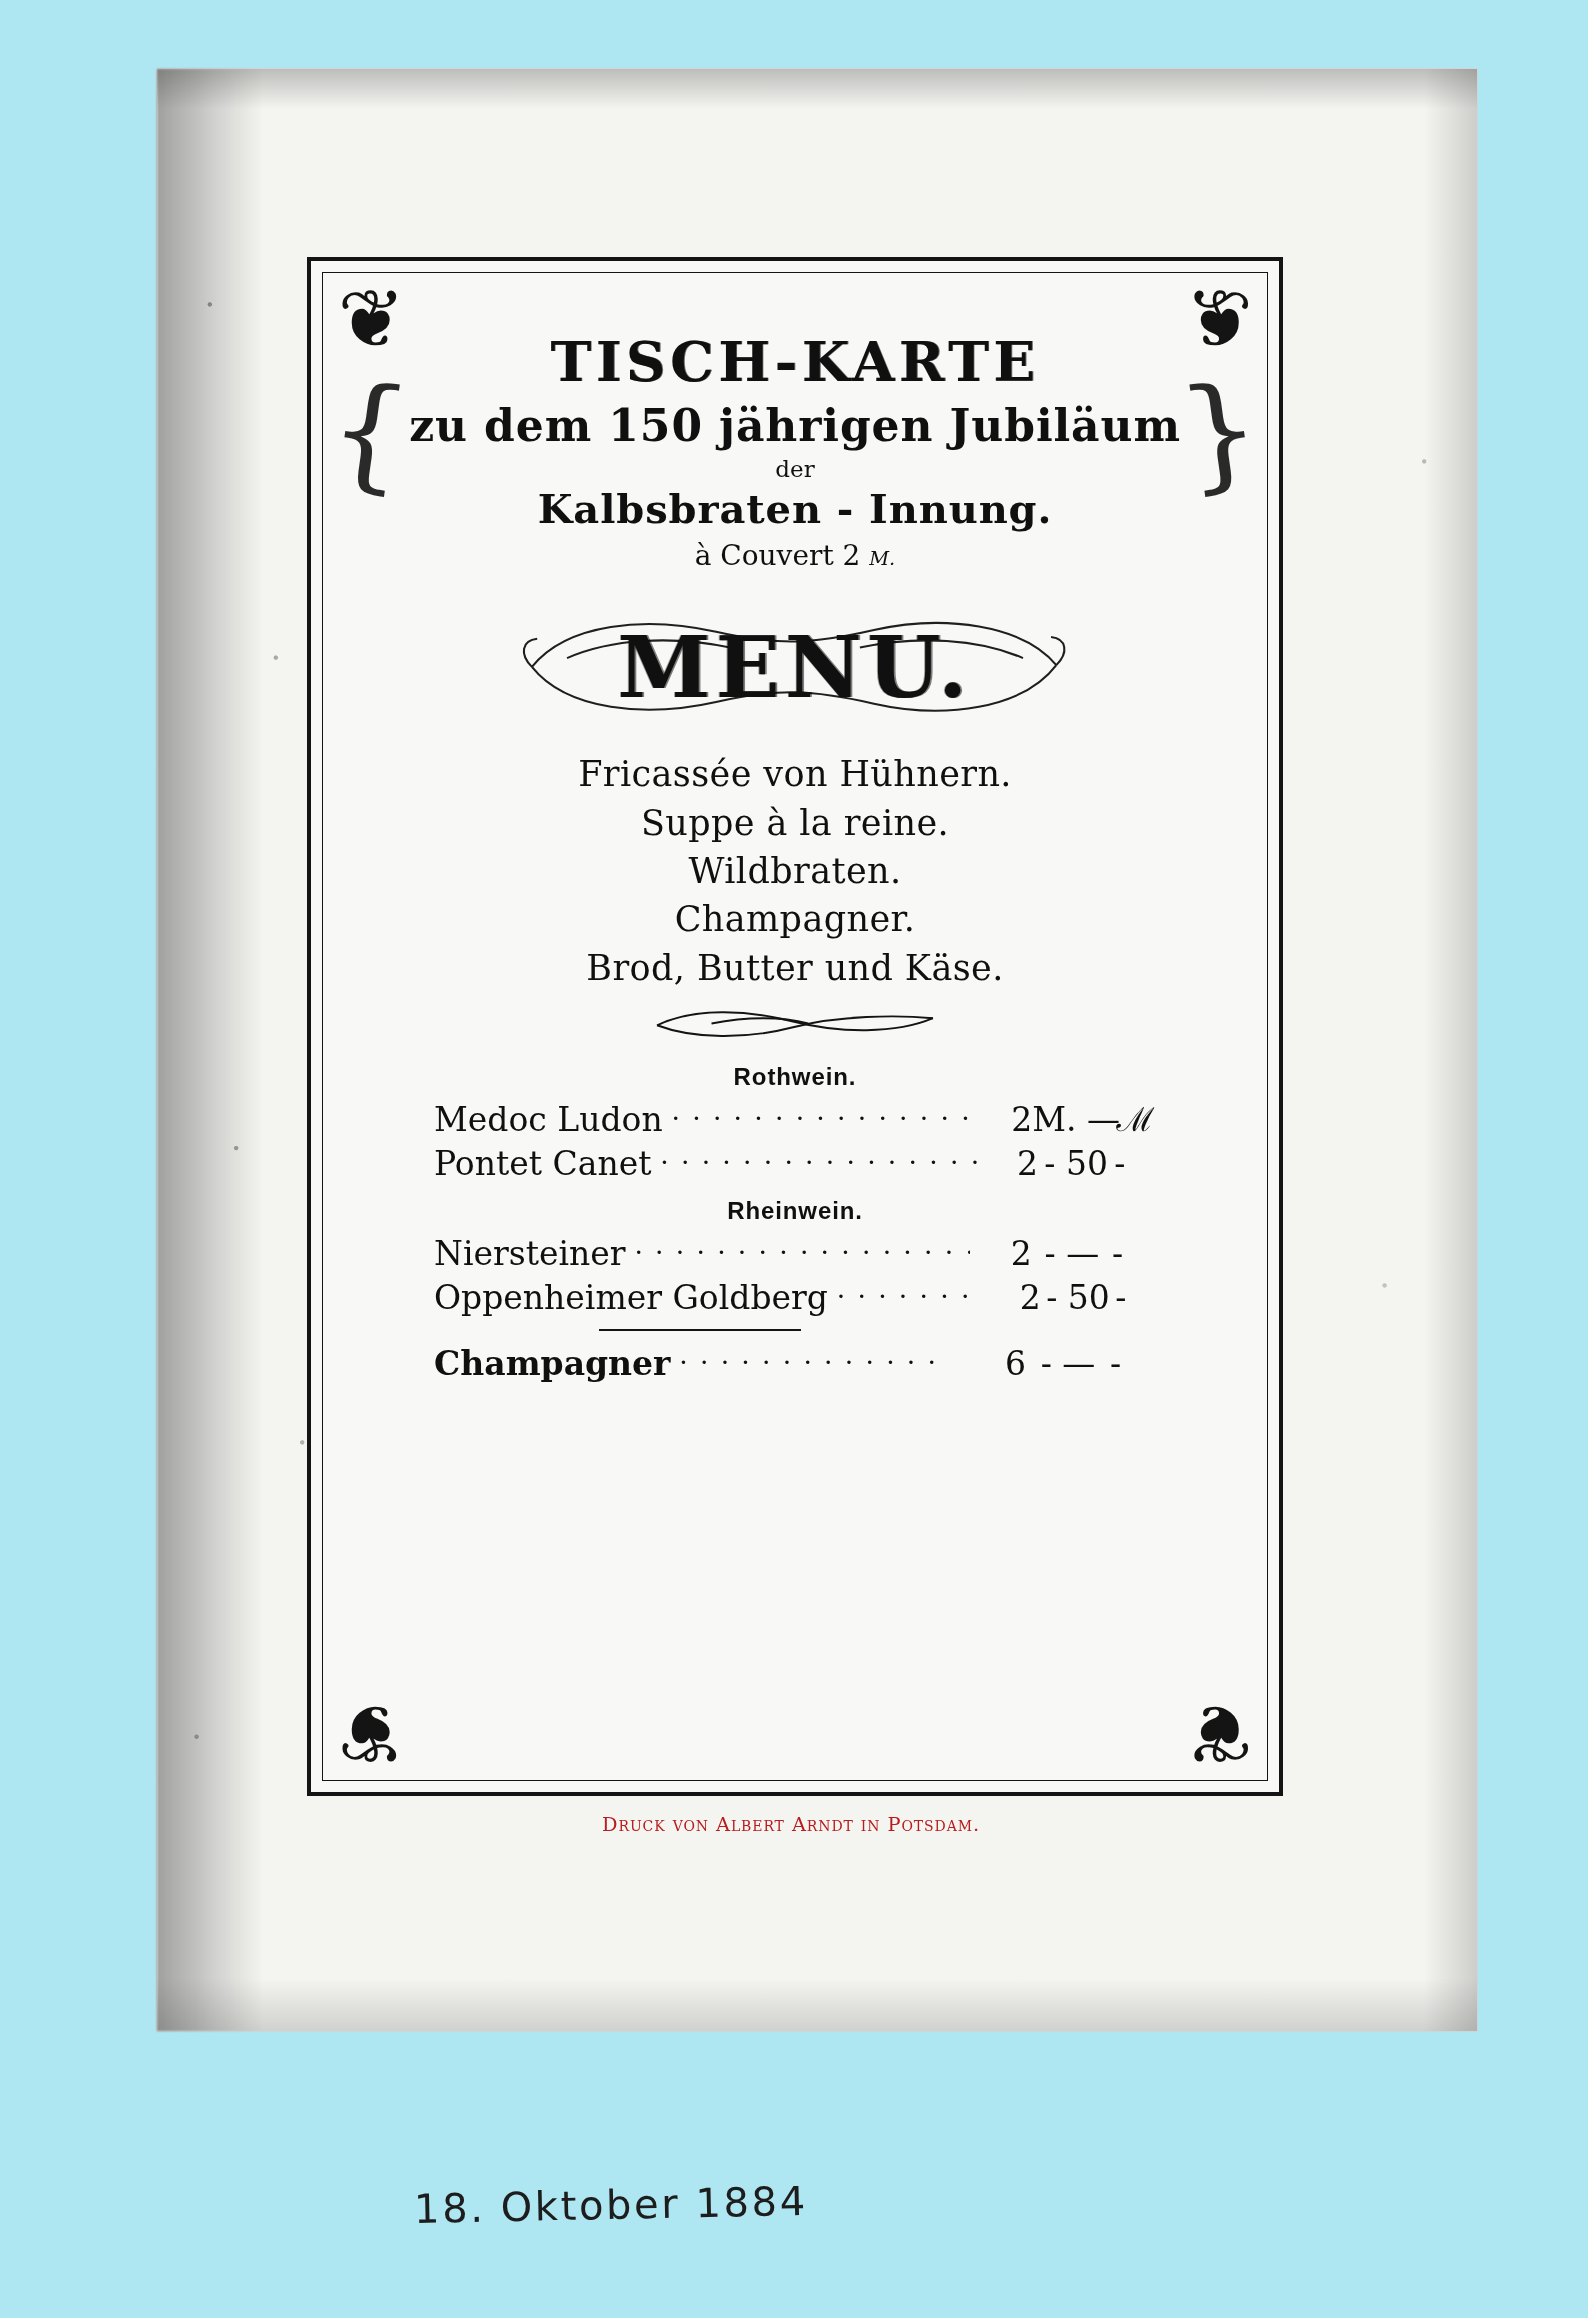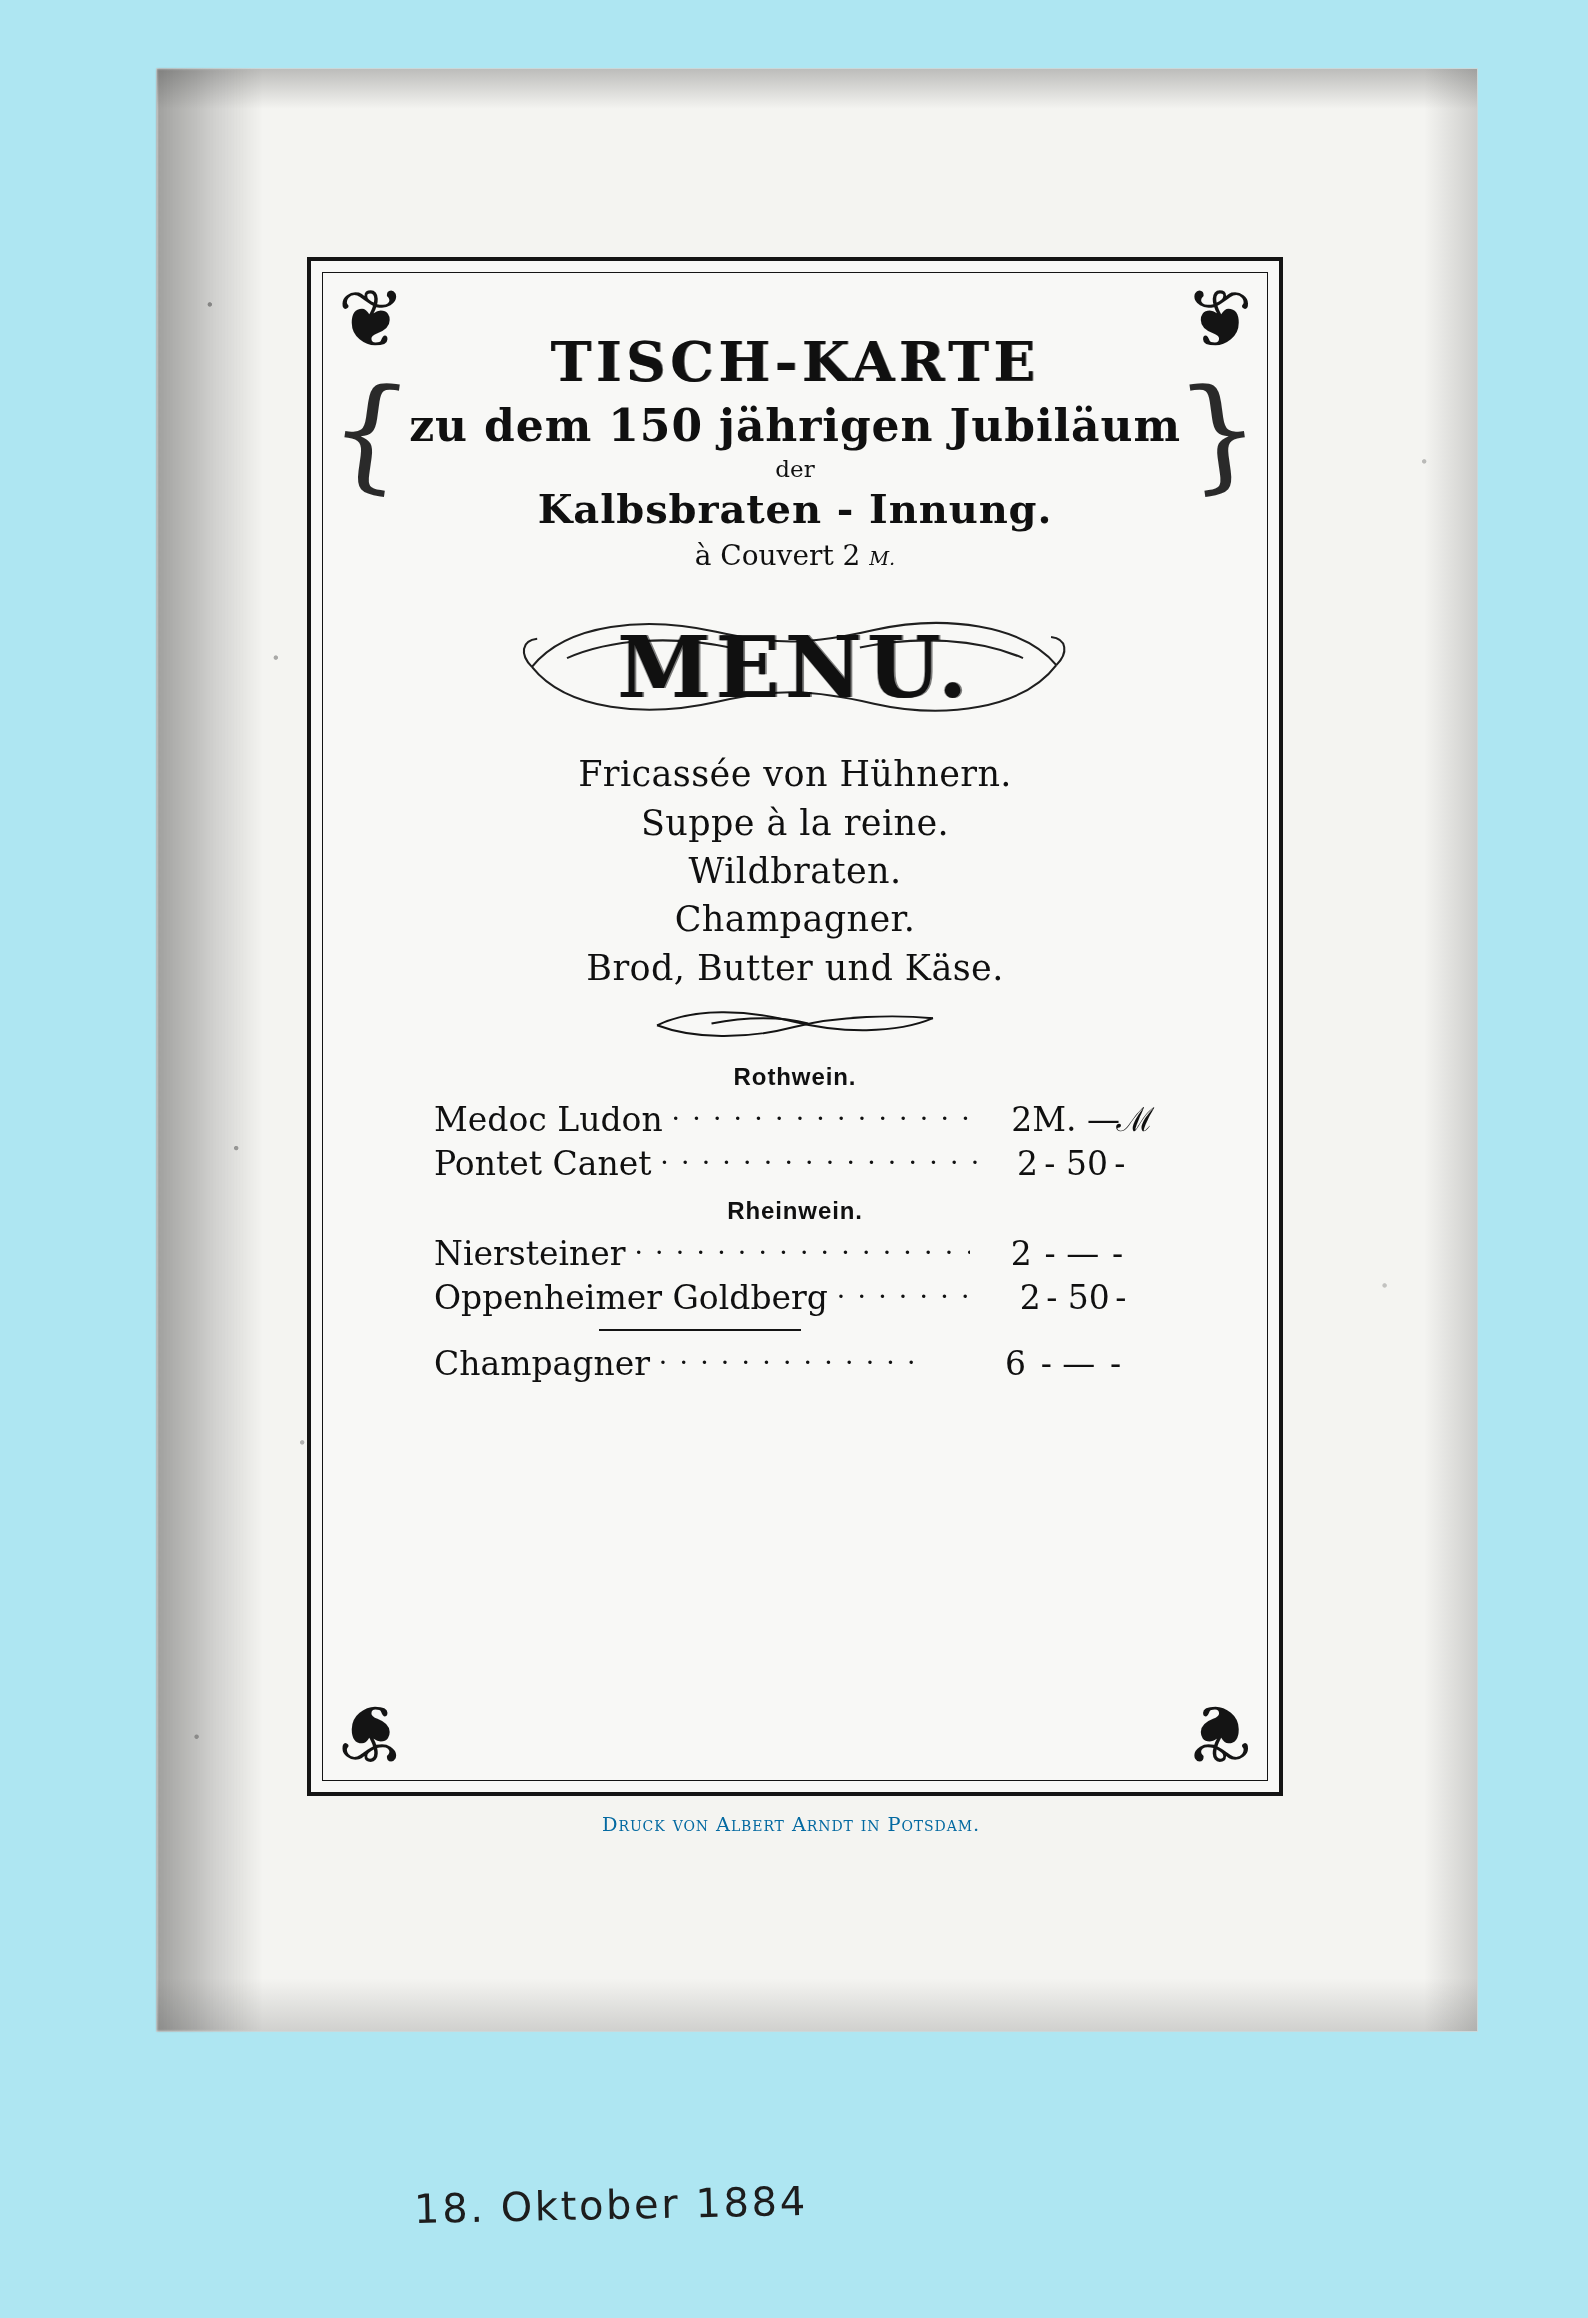--- a/index.html
+++ b/index.html
@@ -219,40 +219,40 @@
     top: -5.3px;
     overflow: hidden;
     letter-spacing: 12.3px;
     color: #111;
     font-size: 26.4px;
   }
   .wine-row .p1 { width: 55px; text-align: right; }
   .wine-row .p2 { width: 84px; text-align: center; }
   .wine-row .p3 { width: 46px; text-align: left; }
 
-  .wine-row.bold .name { font-weight: 400; }
+  .wine-row.bold .name { font-weight: 700; }
   .rule-short {
     width: 202px;
     height: 1.8px;
     background: #141414;
     margin: 8.8px auto 10.6px 246px;
   }
   .champ-row { margin-top: 5.3px; }
 
   
   .imprint {
     position: absolute;
     left: 150px;
     top: 1744px;
     width: 968px;
     text-align: center;
     font-family: "DejaVu Serif", serif;
     font-size: 19.4px;
     letter-spacing: 0.9px;
-    color: #0369a1;
+    color: #b91c1c;
   }
   .imprint .sc { font-variant: small-caps; }
 
   
   .handwriting {
     position: absolute;
     left: 414px;
     top: 2182px;
     font-family: "DejaVu Sans", sans-serif;
     font-size: 40px;

